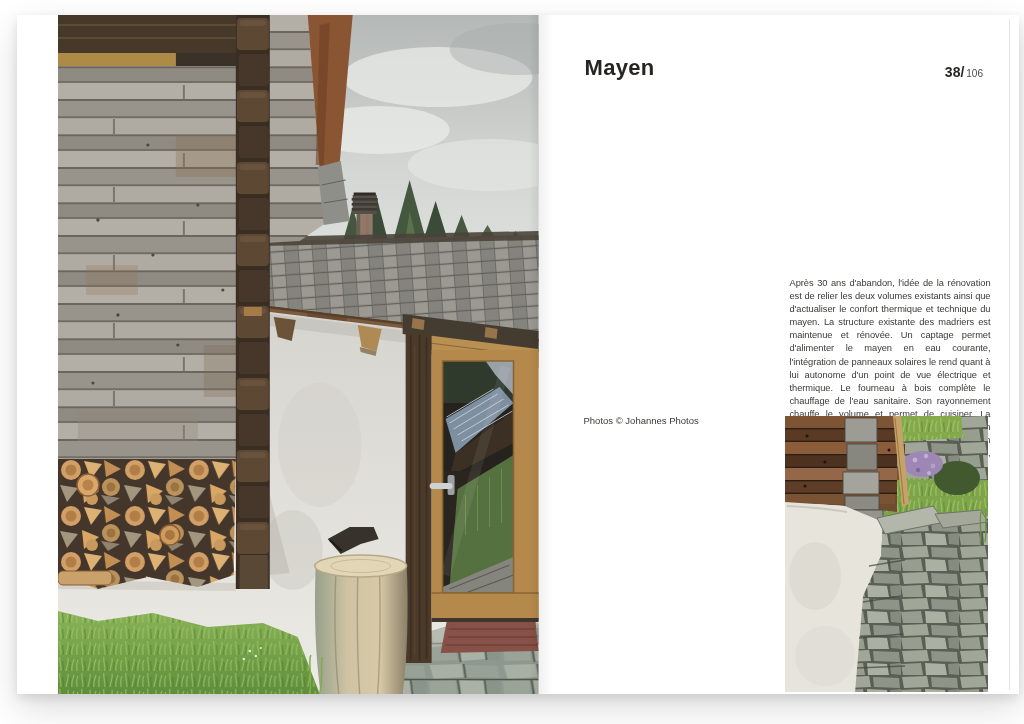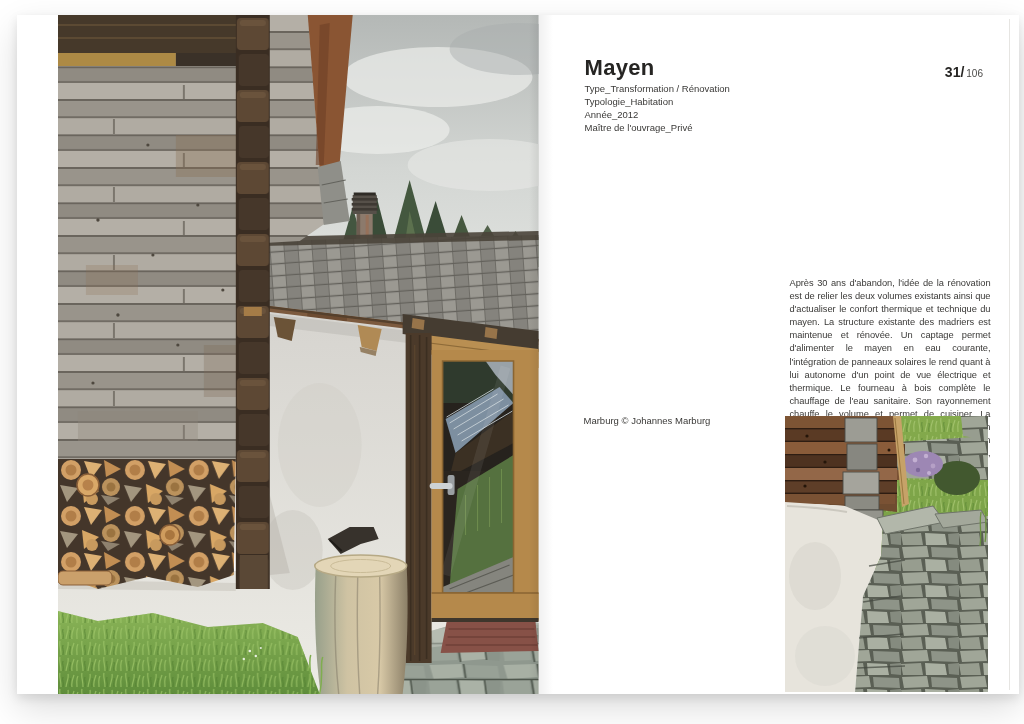--- a/index.html
+++ b/index.html
@@ -294,33 +294,27 @@
       </g>
     </svg>
   </div>
 
   <div class="page page-right">
     <div class="page-edge-line"></div>
 
     <h1 class="title">Mayen</h1>
 
     <div class="pagenum">
-      <span class="pn-cur">31/</span><span class="pn-tot">106</span>
+      <span class="pn-cur">38/</span><span class="pn-tot">106</span>
     </div>
 
-    <div class="meta">
-      <div>Type_Transformation / Rénovation</div>
-      <div>Typologie_Habitation</div>
-      <div>Année_2012</div>
-      <div>Maître de l'ouvrage_Privé</div>
-    </div>
 
     <p class="bodytext" lang="fr">Après 30 ans d'abandon, l'idée de la rénovation est de relier les deux volumes existants ainsi que d'actualiser le confort thermique et technique du mayen. La structure existante des madriers est maintenue et rénovée. Un captage permet d'alimenter le mayen en eau courante, l'intégration de panneaux solaires le rend quant à lui autonome d'un point de vue électrique et thermique. Le fourneau à bois complète le chauffage de l'eau sanitaire. Son rayonnement chauffe le volume et permet de cuisiner. La bâtisse est autonome: elle n'est reliée à aucun réseau et se suffit à elle-même en mettant en valeur les énergies renouvelables locales (eau, bois, soleil).</p>
 
-    <div class="credit">Marburg © Johannes Marburg</div>
+    <div class="credit">Photos © Johannes Photos</div>
 
     <svg class="photo-svg detail-photo" viewBox="0 0 203 276" preserveAspectRatio="none" role="img">
       <defs>
         <linearGradient id="mdg" x1="0" y1="0" x2="0" y2="1">
           <stop offset="0" stop-color="#84aa4c"></stop>
             <stop offset="1" stop-color="#6e9841"></stop>
         </linearGradient>
         <pattern id="dst" width="58" height="26" patternUnits="userSpaceOnUse">
           <rect width="58" height="26" fill="#5a5f54"></rect>
           <polygon points="1,1 26,0 28,11 3,12" fill="#a0a698"></polygon>

